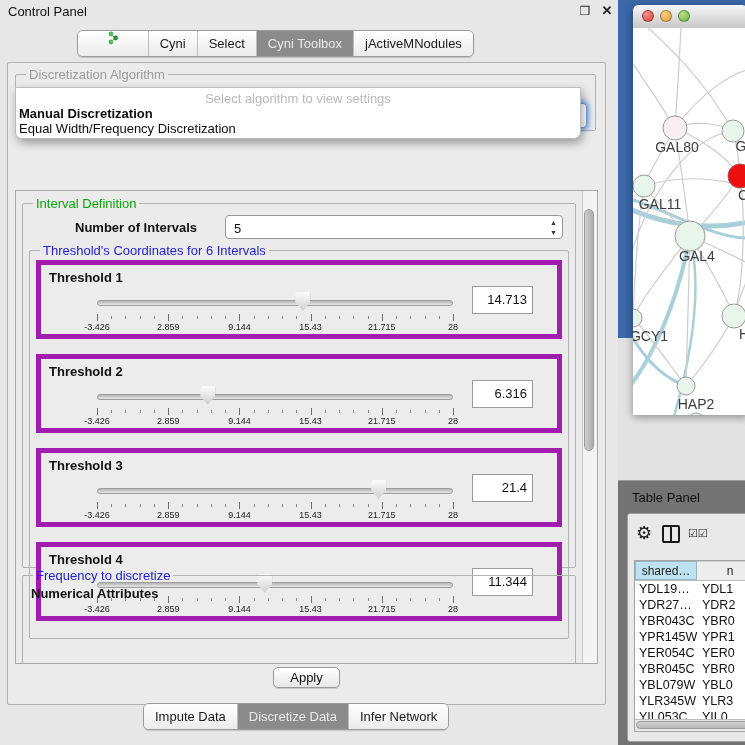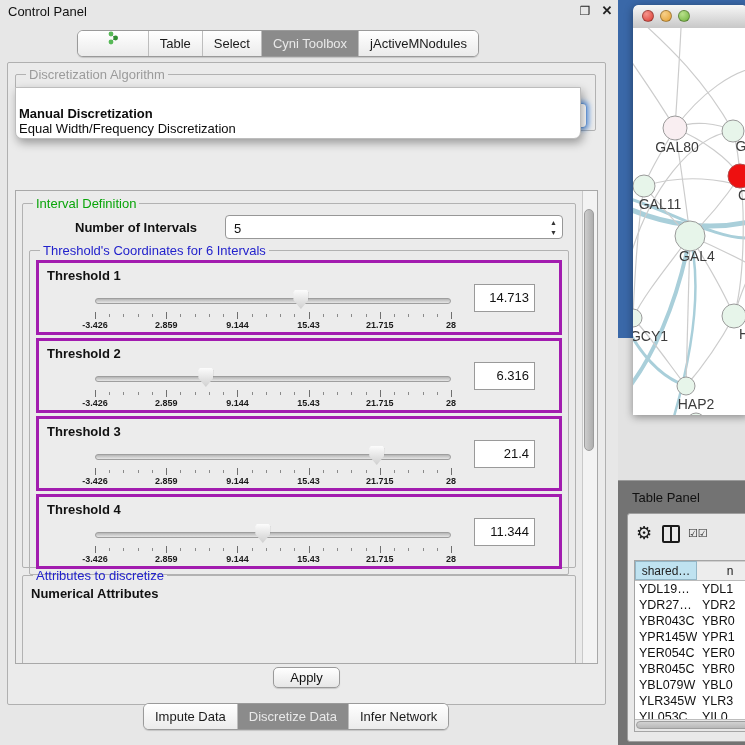--- a/index.html
+++ b/index.html
@@ -51,30 +51,30 @@
   .vscroll{position:absolute;right:0;top:0;width:14px;height:100%;background:#f3f3f3;border-left:1px solid #c9c9c9;}
   .vscroll .thumb{position:absolute;left:1px;top:18px;width:10px;height:242px;border-radius:6px;background:linear-gradient(90deg,#cdcdcd,#aeaeae);border:1px solid #9c9c9c;box-sizing:border-box;}
   .scroll-content{position:absolute;left:0;top:0;right:15px;bottom:0;overflow:hidden;padding:5px 6px;box-sizing:border-box;}
 
   .fs-interval{height:372px;box-sizing:border-box;}
   .num-row{position:relative;height:30px;margin-top:0px;}
   .num-label{position:absolute;left:46px;top:7px;font-size:13px;font-weight:bold;color:#111;}
   .num-combo{position:absolute;left:196px;right:6px;top:2px;height:24px;}
   .fs-thresholds{margin:2px 2px 0 2px;padding:4px 4px;}
 
-  .th-panel{position:relative;height:69px;border:3px solid #a21caf;background:#ececec;margin-bottom:3px;}
+  .th-panel{position:relative;height:69px;border:5px solid #a21caf;background:#ececec;margin-bottom:15px;}
   .th-label{position:absolute;left:8px;top:5px;font-size:13px;font-weight:bold;color:#111;}
   .slider{position:absolute;left:56px;width:356px;top:26px;height:40px;}
   .track{position:absolute;left:0;right:0;top:9px;height:4px;border-radius:3px;background:linear-gradient(#b5b5b5,#e6e6e6);border:1px solid #9e9e9e;}
   .thumb-s{position:absolute;top:1px;width:15px;height:19px;margin-left:-7px;background:linear-gradient(#fcfcfc,#cfcfcf);clip-path:polygon(10% 0,90% 0,100% 12%,100% 52%,50% 100%,0 52%,0 12%);filter:drop-shadow(0 0 1px #8a8a8a);}
   .ticks{position:absolute;left:0;right:0;top:23px;height:7px;}
   .tick{position:absolute;top:2px;width:1px;height:3px;background:#8a8a8a;}
   .tick.major{top:0;height:7px;background:#6f6f6f;}
   .tick-labels{position:absolute;left:0;right:0;top:31px;height:10px;}
-  .tick-labels span{position:absolute;transform:translateX(-50%);font-size:9px;font-weight:bold;color:#1a1a1a;white-space:nowrap;}
+  .tick-labels span{position:absolute;transform:translateX(-50%);font-size:9px;font-weight:normal;color:#1a1a1a;white-space:nowrap;}
   .val-box{position:absolute;right:24px;top:21px;width:54px;height:26px;background:#fff;border:1px solid #9a9a9a;font-size:13px;text-align:right;line-height:26px;padding-right:5px;color:#111;}
 
   .fs-attrs{margin-top:7px;height:110px;box-sizing:border-box;}
   .attrs-title{font-size:13px;font-weight:bold;color:#111;margin:1px 0 3px 2px;}
   .listbox{position:relative;margin:0 4px 0 6px;height:52px;background:#fff;border:1px solid #ababab;overflow:hidden;}
   .listbox ul{margin:1px 0 0 0;padding:0 0 0 7px;list-style:none;font-size:13px;line-height:17px;color:#111;}
   .list-vscroll{position:absolute;right:0;top:0;width:13px;height:100%;background:#f1f1f1;border-left:1px solid #ccc;}
   .list-vscroll .thumb{position:absolute;left:1px;top:1px;width:9px;height:46px;border-radius:5px;background:linear-gradient(90deg,#cdcdcd,#aeaeae);border:1px solid #9c9c9c;box-sizing:border-box;}
 
   .apply-row{position:absolute;left:0;right:0;top:604px;text-align:center;}
@@ -132,21 +132,21 @@
               <line x1="4" y1="3" x2="8" y2="7" stroke="#8a8a8a"></line>
               <line x1="4" y1="11" x2="8" y2="7" stroke="#8a8a8a"></line>
               <circle cx="4" cy="3" r="2.4" fill="#57b957"></circle>
               <circle cx="4" cy="11" r="2.4" fill="#57b957"></circle>
               <circle cx="8.6" cy="7" r="2.4" fill="#2f8f2f"></circle>
             </svg>
           </span>
           <span class="seg-label">Network</span>
         </div>
         <div class="seg">
-          <span class="seg-label">Table</span>
+          <span class="seg-label">Cyni</span>
         </div>
         <div class="seg">
           <span class="seg-label">Select</span>
         </div>
         <div class="seg selected">
           <span class="seg-label">Cyni Toolbox</span>
         </div>
         <div class="seg">
           <span class="seg-label">jActiveMNodules</span>
         </div>
@@ -158,20 +158,21 @@
         <legend class="dim">Discretization Algorithm</legend>
         <div class="combo focusring algo-combo">
           <span class="stepper">
               <span>▲</span>
               <span>▼</span>
             </span>
         </div>
       </fieldset>
 
       <div class="popup">
+        <div class="placeholder">Select algorithm to view settings</div>
         <div class="opt b">Manual Discretization</div>
         <div class="opt r">Equal Width/Frequency Discretization</div>
       </div>
 
       <fieldset class="group fs-tabledata">
         <legend class="dark">Table Data</legend>
         <div class="combo td-combo">
           <span>galFiltered.sif default node</span>
           <span class="stepper">
               <span>▲</span>
@@ -374,21 +375,21 @@
                         <span style="left: 100%;">28</span>
                       </div>
                     </div>
                     <div class="val-box">11.344</div>
                   </div>
                 </div>
             </fieldset>
           </fieldset>
 
           <fieldset class="group fs-attrs">
-            <legend class="blue">Attributes to discretize</legend>
+            <legend class="blue">Frequency to discretize</legend>
             <div class="attrs-title">Numerical Attributes</div>
           </fieldset>
 
         </div>
         <div class="vscroll">
             <div class="thumb"></div>
           </div>
       </div>
 
       <div class="apply-row">

